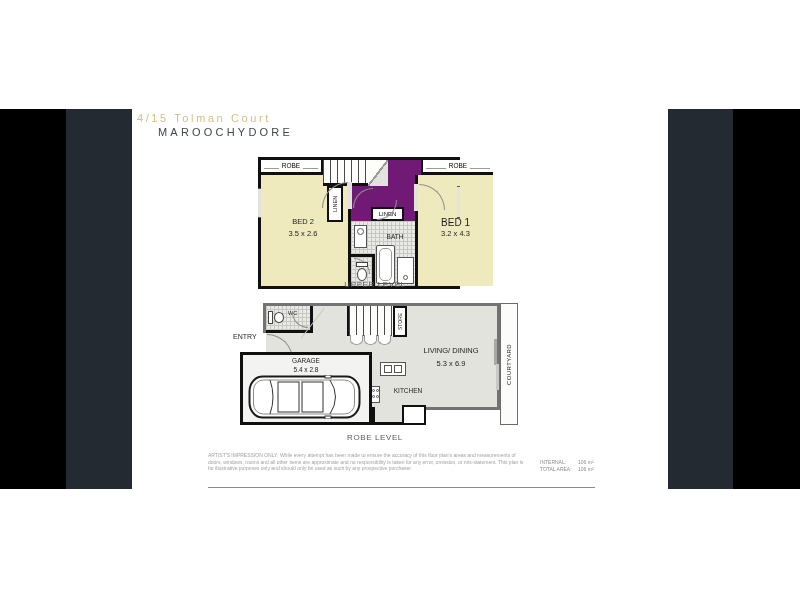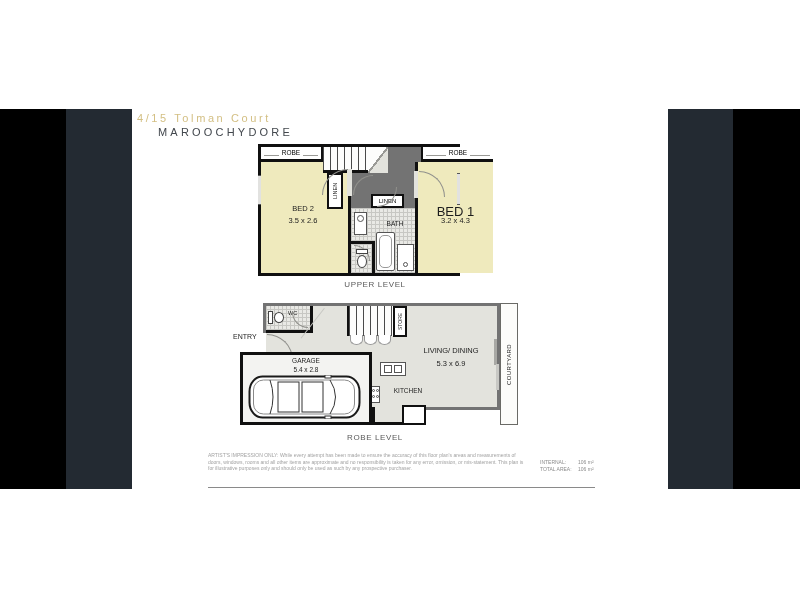--- a/index.html
+++ b/index.html
@@ -36,21 +36,21 @@
 <div id="page">
 
   <div class="abs" style="left:0;top:109px;width:66px;height:380px;background:#000;"></div>
   <div class="abs" style="left:66px;top:109px;width:66px;height:380px;background:#232a32;"></div>
   <div class="abs" style="left:668px;top:109px;width:65px;height:380px;background:#232a32;"></div>
   <div class="abs" style="left:733px;top:109px;width:67px;height:380px;background:#000;"></div>
 
   <div class="abs" style="left:137px;top:112px;font-size:11px;letter-spacing:2.6px;color:#d3bf83;text-align:center;">4/15 Tolman Court</div>
   <div class="abs" style="left:137px;top:126px;font-size:11px;letter-spacing:3.2px;color:#42474d;margin-left:21px;">MAROOCHYDORE</div>
 
-  <div class="abs" style="left:258px;top:144px;width:202px;height:132px;border:3px solid #101010;background:#737373;">
+  <div class="abs" style="left:258px;top:157px;width:202px;height:132px;border:3px solid #101010;background:#701a75;">
 
     <div class="abs" style="left:0;top:15px;width:90px;height:111px;background:#efeabd;border-right:3px solid #101010;">
       <div class="lbl" style="left:0;right:3px;top:42px;font-size:7.5px;">BED 2</div>
       <div class="lbl" style="left:0;right:3px;top:54px;font-size:7.5px;">3.5 x 2.6</div>
     </div>
 
     <div class="abs" style="left:0;top:0;width:62px;height:15px;background:#fff;border-right:2px solid #101010;border-bottom:3px solid #101010;text-align:center;font-size:6.5px;line-height:11px;">
       <div class="rail"></div>
       <span class="rail-lbl">ROBE</span>
     </div>
@@ -94,21 +94,21 @@
 
     <div class="abs" style="left:110px;top:47px;width:33px;height:14px;background:#fff;border:2px solid #101010;text-align:center;font-size:6px;line-height:10px;">
       <span>LINEN</span>
     </div>
 
     <div class="wall" style="left:154px;top:15px;width:3px;height:111px;"></div>
     <div class="gap" style="left:153px;top:24px;width:5px;height:27px;background:#e3e3dd;"></div>
     <div class="gap" style="left:86px;top:22px;width:5px;height:27px;background:#e3e3dd;"></div>
 
     <div class="abs" style="left:157px;top:15px;width:75px;height:111px;background:#efeabd;">
-      <div class="lbl" style="left:0;right:0;top:42px;font-size:13px;">BED 1</div>
+      <div class="lbl" style="left:0;right:0;top:42px;font-size:10px;">BED 1</div>
       <div class="lbl" style="left:0;right:0;top:54px;font-size:7.5px;">3.2 x 4.3</div>
       <div class="arc arc-tr" style="left:1px;top:9px;width:26px;height:26px;"></div>
     </div>
 
     <div class="arc arc-tl" style="left:61px;top:22px;width:26px;height:26px;"></div>
     <div class="arc arc-tl" style="left:92px;top:28px;width:20px;height:20px;"></div>
     <div class="arc arc-br" style="left:116px;top:40px;width:20px;height:20px;"></div>
 
     <div class="win" style="left:-3px;top:28px;width:3px;height:30px;"></div>
     <div class="win" style="right:-3px;top:26px;width:3px;height:32px;"></div>

